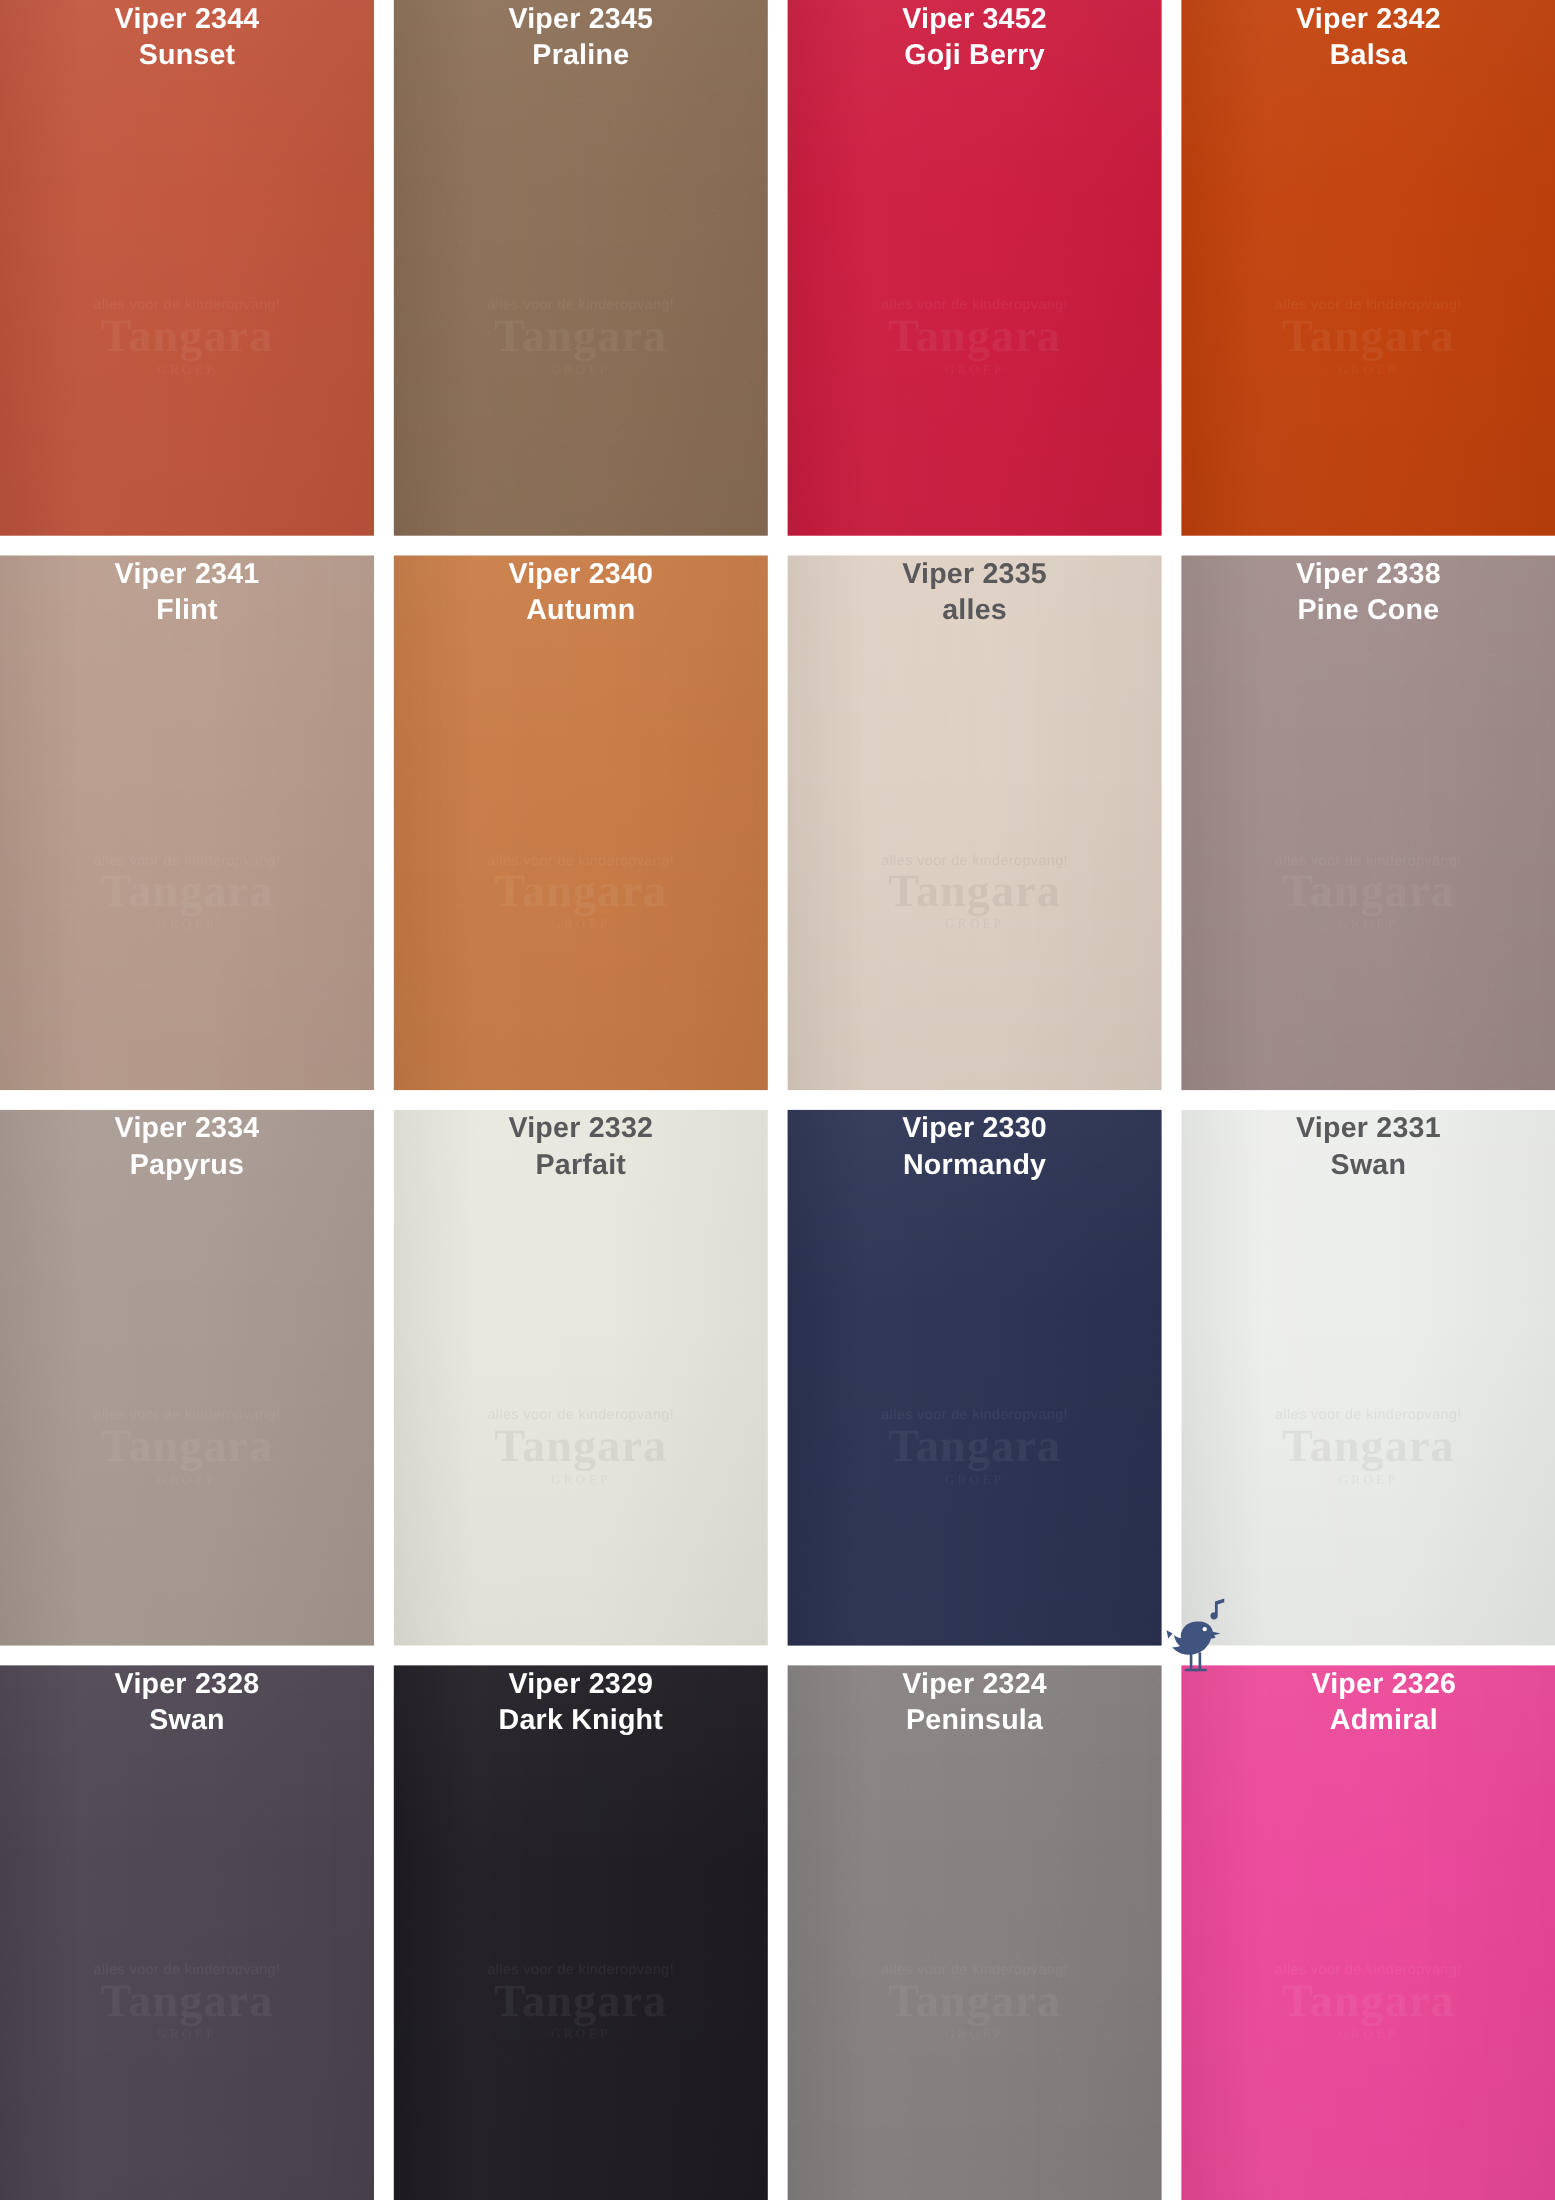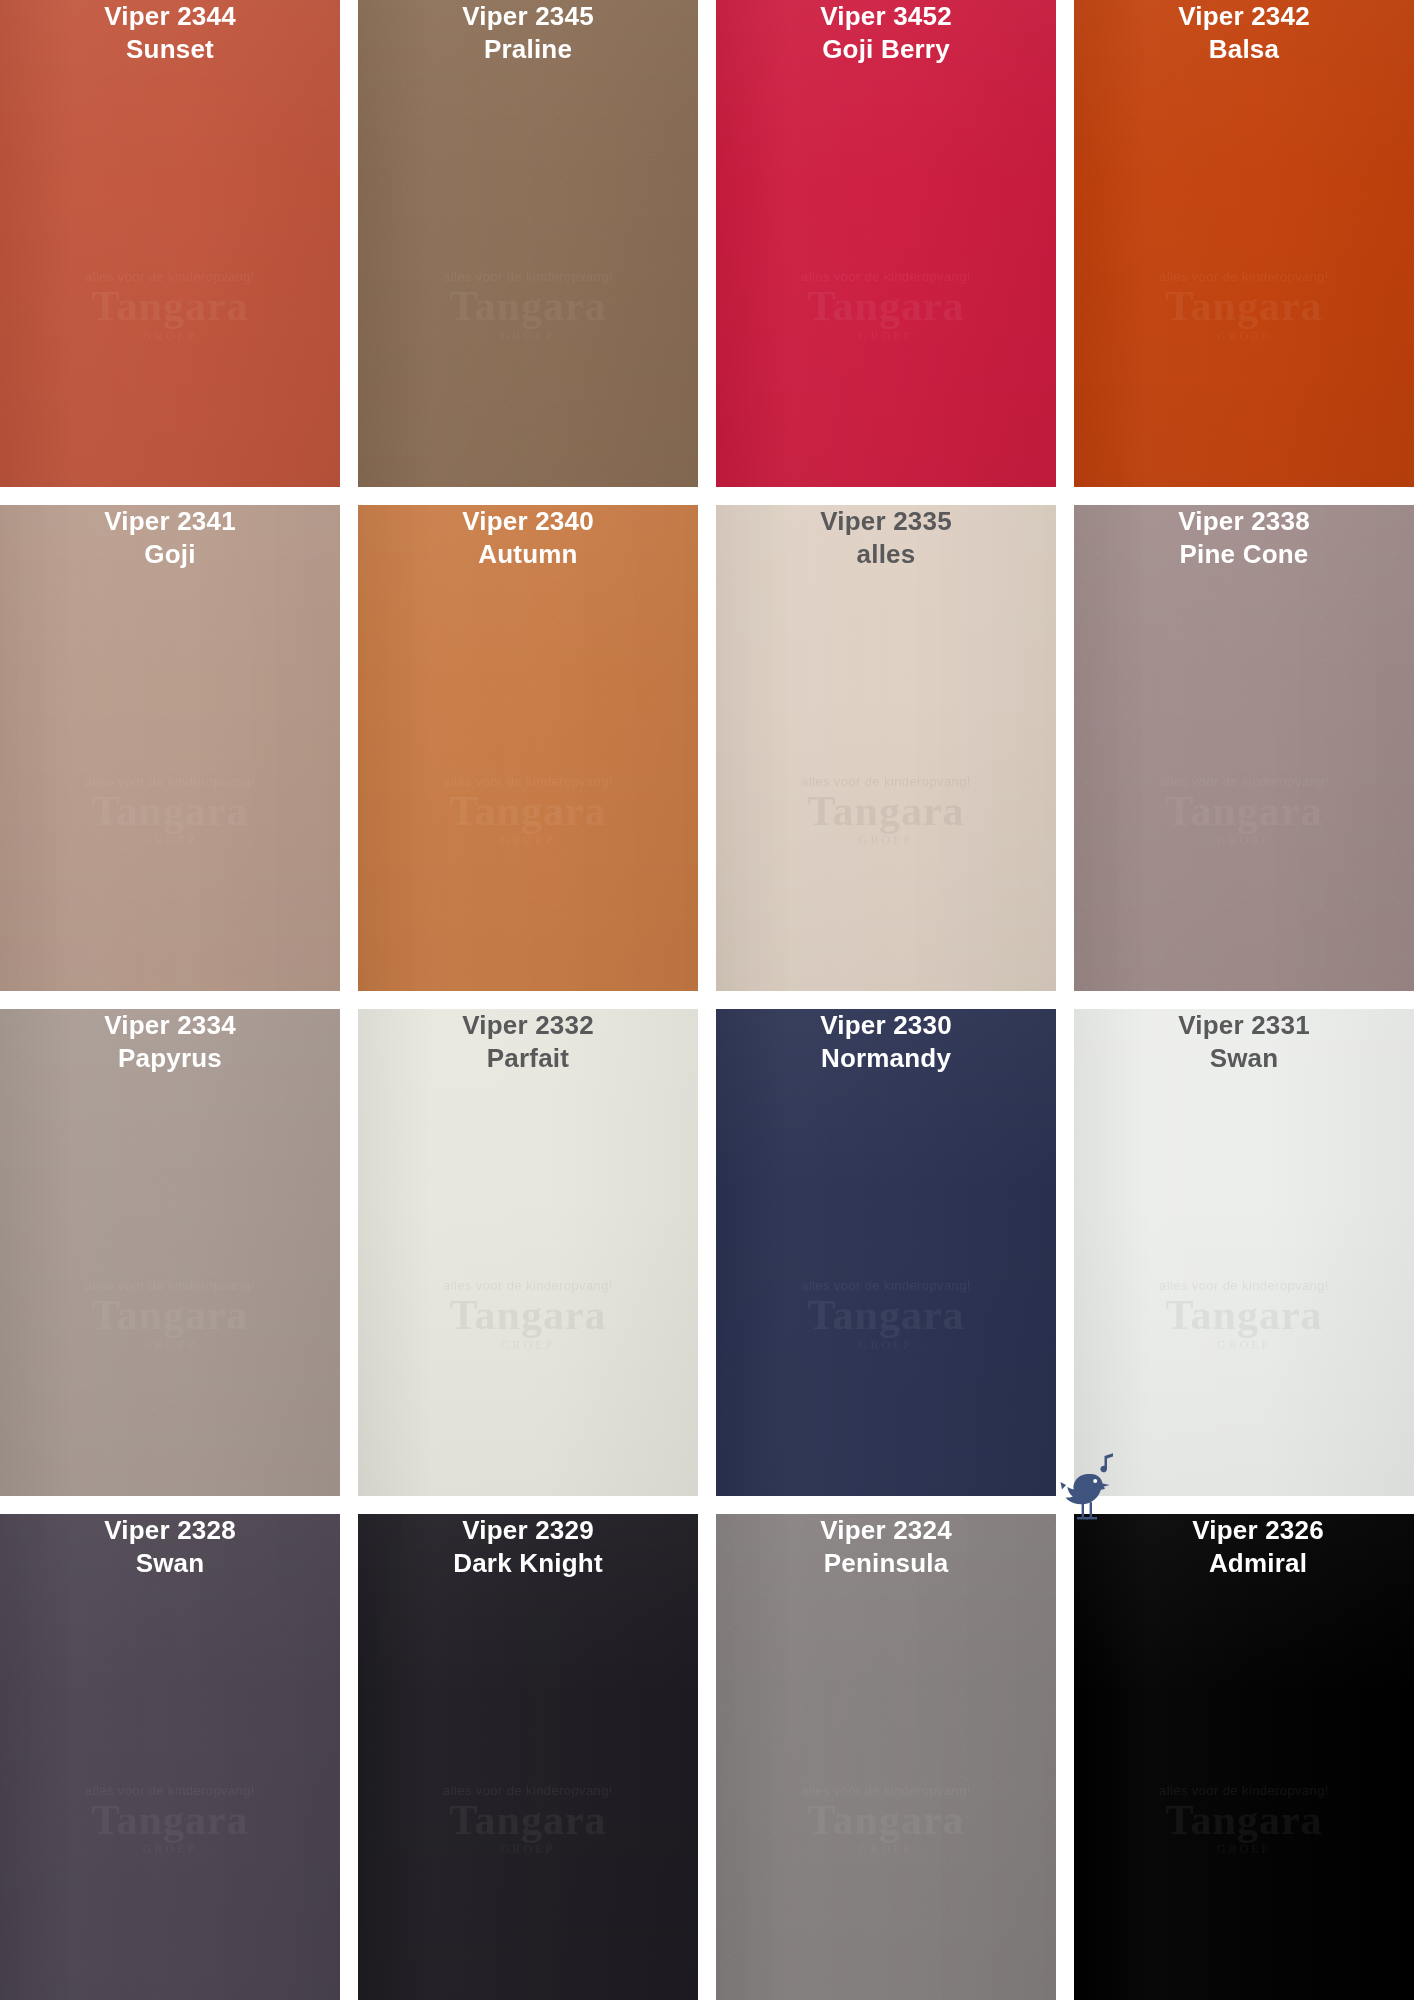--- a/index.html
+++ b/index.html
@@ -180,21 +180,21 @@
       </div>
     </div>
     <div class="swatch txt-light" style="background: rgb(184, 156, 140);">
       <div class="watermark wm-light">
         <div class="wm-tag">alles voor de kinderopvang!</div>
         <div class="wm-name">Tangara</div>
         <div class="wm-sub">GROEP</div>
       </div>
       <div class="label">
         <span class="code">Viper 2341</span>
-        <span class="name">Goji</span>
+        <span class="name">Flint</span>
       </div>
     </div>
     <div class="swatch txt-light" style="background: rgb(200, 123, 69);">
       <div class="watermark wm-light">
         <div class="wm-tag">alles voor de kinderopvang!</div>
         <div class="wm-name">Tangara</div>
         <div class="wm-sub">GROEP</div>
       </div>
       <div class="label">
         <span class="code">Viper 2340</span>
@@ -293,21 +293,21 @@
       <div class="watermark wm-light">
         <div class="wm-tag">alles voor de kinderopvang!</div>
         <div class="wm-name">Tangara</div>
         <div class="wm-sub">GROEP</div>
       </div>
       <div class="label">
         <span class="code">Viper 2324</span>
         <span class="name">Peninsula</span>
       </div>
     </div>
-    <div class="swatch txt-light" style="background: #000000; padding-left: 28px;">
+    <div class="swatch txt-light" style="background: #ec4899; padding-left: 28px;">
       <div class="watermark wm-light">
         <div class="wm-tag">alles voor de kinderopvang!</div>
         <div class="wm-name">Tangara</div>
         <div class="wm-sub">GROEP</div>
       </div>
       <div class="label">
         <span class="code">Viper 2326</span>
         <span class="name">Admiral</span>
       </div>
     </div>

